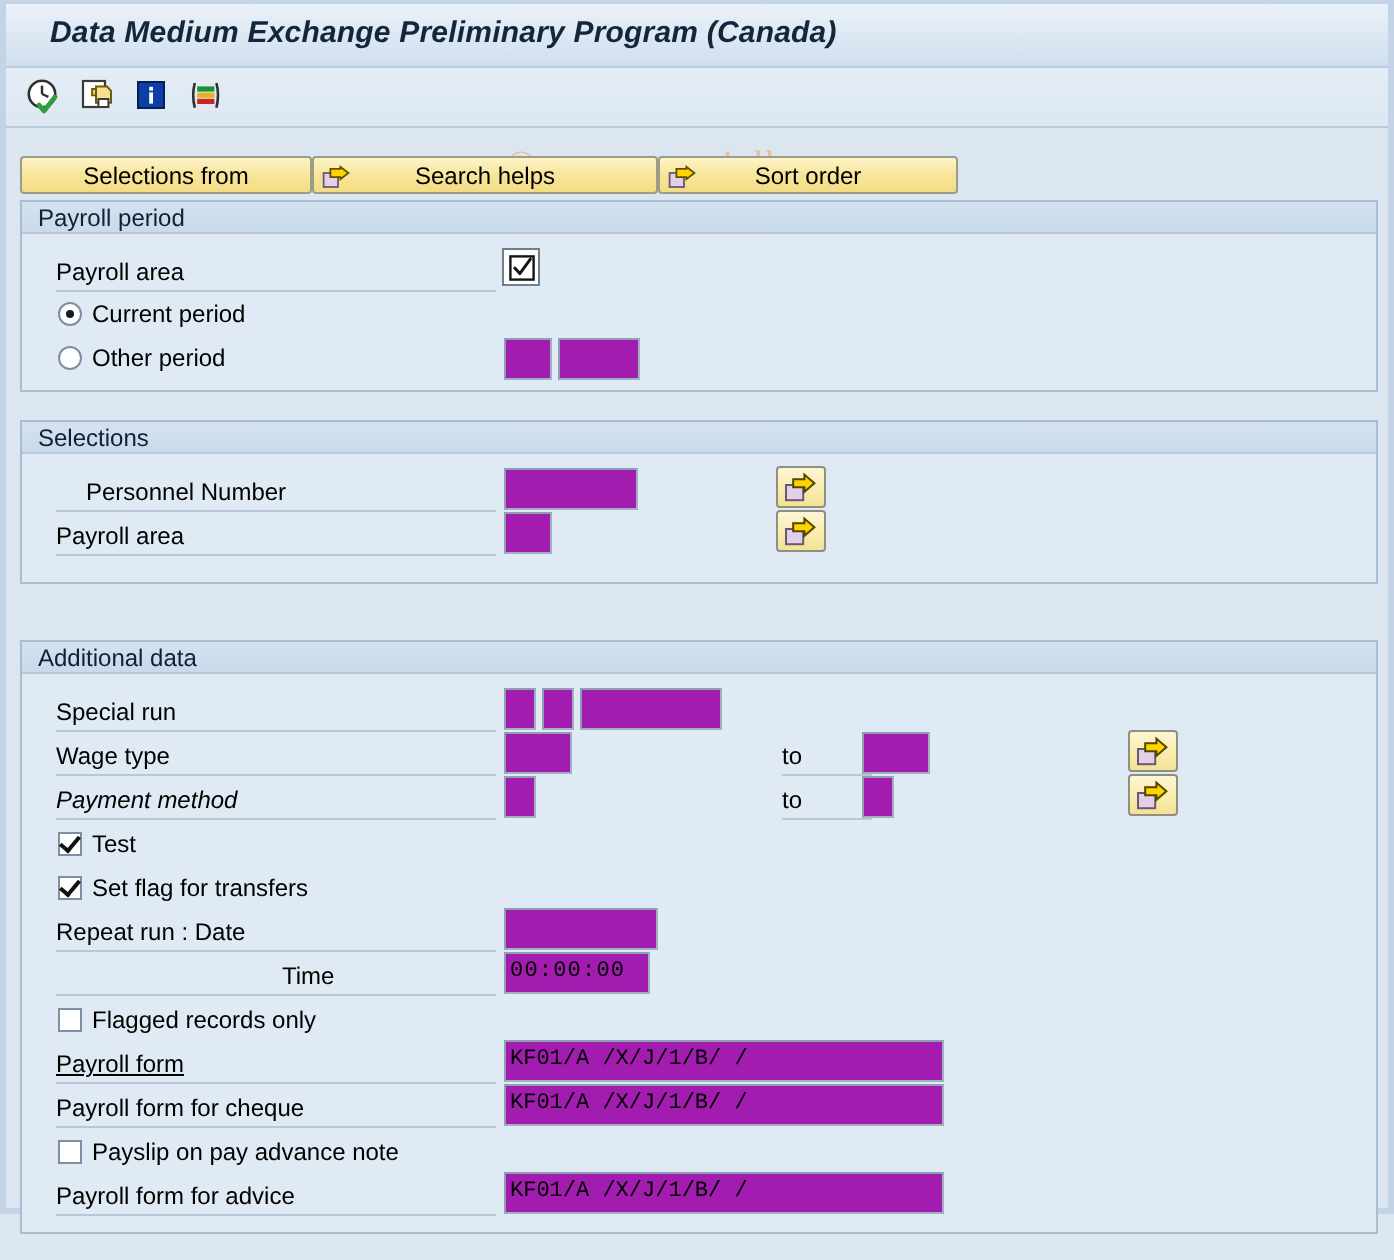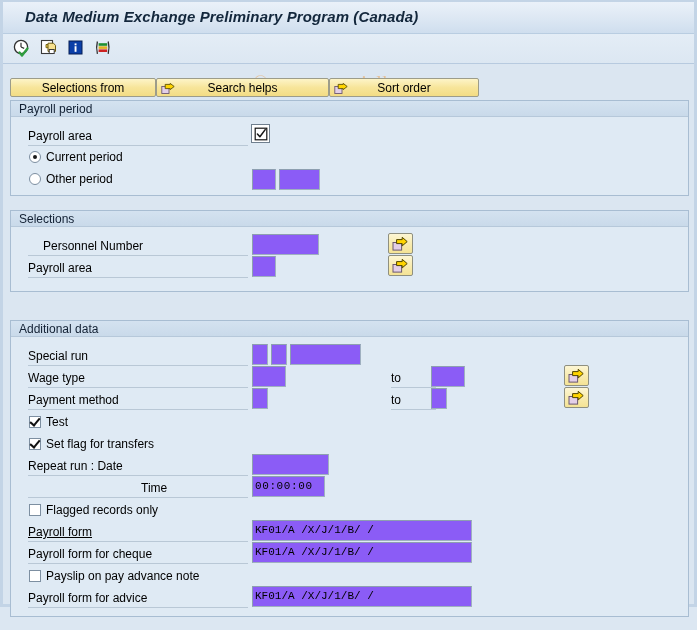--- a/index.html
+++ b/index.html
@@ -161,21 +161,21 @@
     white-space: nowrap;
     line-height: 14px;
   }
   .labelrule {
     position: absolute;
     height: 1px;
     background: #b9c8d6;
   }
   .inp {
     position: absolute;
-    background: #8b5cf6;
+    background: #a21caf;
     border: 1px solid #9fb0c0;
     border-top-color: #8d9fb0;
     border-left-color: #8d9fb0;
     box-sizing: border-box;
     font-family: "Liberation Mono", monospace;
     font-size: 11px;
     color: #000;
     padding: 0 2px;
     line-height: 18px;
     outline: none;
@@ -399,21 +399,21 @@
       <div class="fld-label" style="left:380px; top:34px;">to</div>
       <div class="labelrule" style="left:380px; top:50px; width:45px;"></div>
       <div class="inp" style="left:420px; top:29px; width:34px; height:21px;"></div>
       <div class="arrowbtn" style="left:553px; top:28px;">
         <svg width="17" height="15" viewBox="0 0 17 15">
           <rect x="1" y="6.5" width="8.6" height="7.6" fill="#e3cfe8" stroke="#6a5870" stroke-width="1"></rect>
           <path d="M4.6 3.6 h5.6 v-2.3 l5 4.3 l-5 4.3 v-2.3 h-5.6 z" fill="#ffd400" stroke="#4f4400" stroke-width="1"></path>
         </svg>
       </div>
 
-      <div class="fld-label" style="left:17px; top:56px;">Payment method</div>
+      <div class="fld-label" style="left:17px; top:56px;font-style:italic;">Payment method</div>
       <div class="labelrule" style="left:17px; top:72px; width:220px;"></div>
       <div class="inp" style="left:241px; top:51px; width:16px; height:21px;"></div>
       <div class="fld-label" style="left:380px; top:56px;">to</div>
       <div class="labelrule" style="left:380px; top:72px; width:45px;"></div>
       <div class="inp" style="left:420px; top:51px; width:16px; height:21px;"></div>
       <div class="arrowbtn" style="left:553px; top:50px;">
         <svg width="17" height="15" viewBox="0 0 17 15">
           <rect x="1" y="6.5" width="8.6" height="7.6" fill="#e3cfe8" stroke="#6a5870" stroke-width="1"></rect>
           <path d="M4.6 3.6 h5.6 v-2.3 l5 4.3 l-5 4.3 v-2.3 h-5.6 z" fill="#ffd400" stroke="#4f4400" stroke-width="1"></path>
         </svg>

